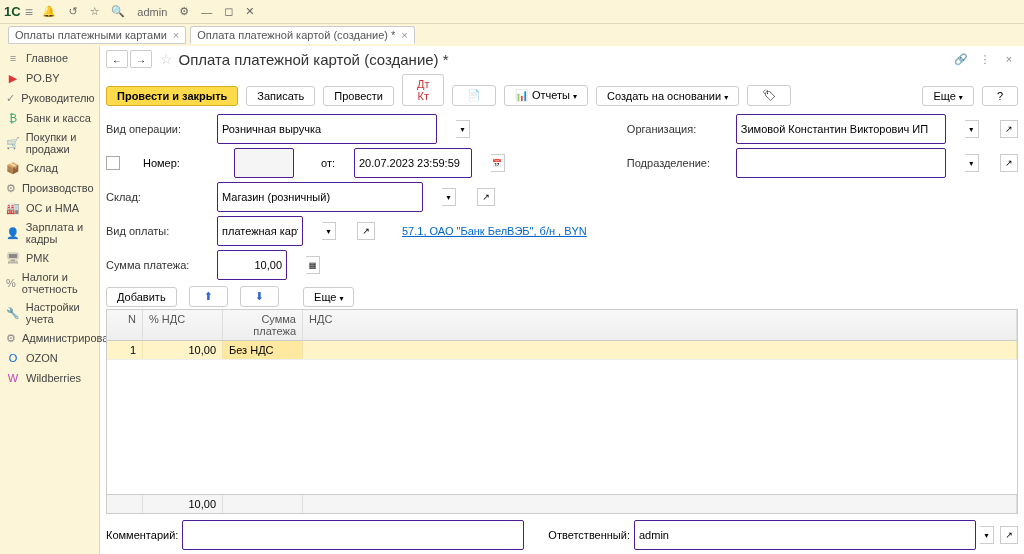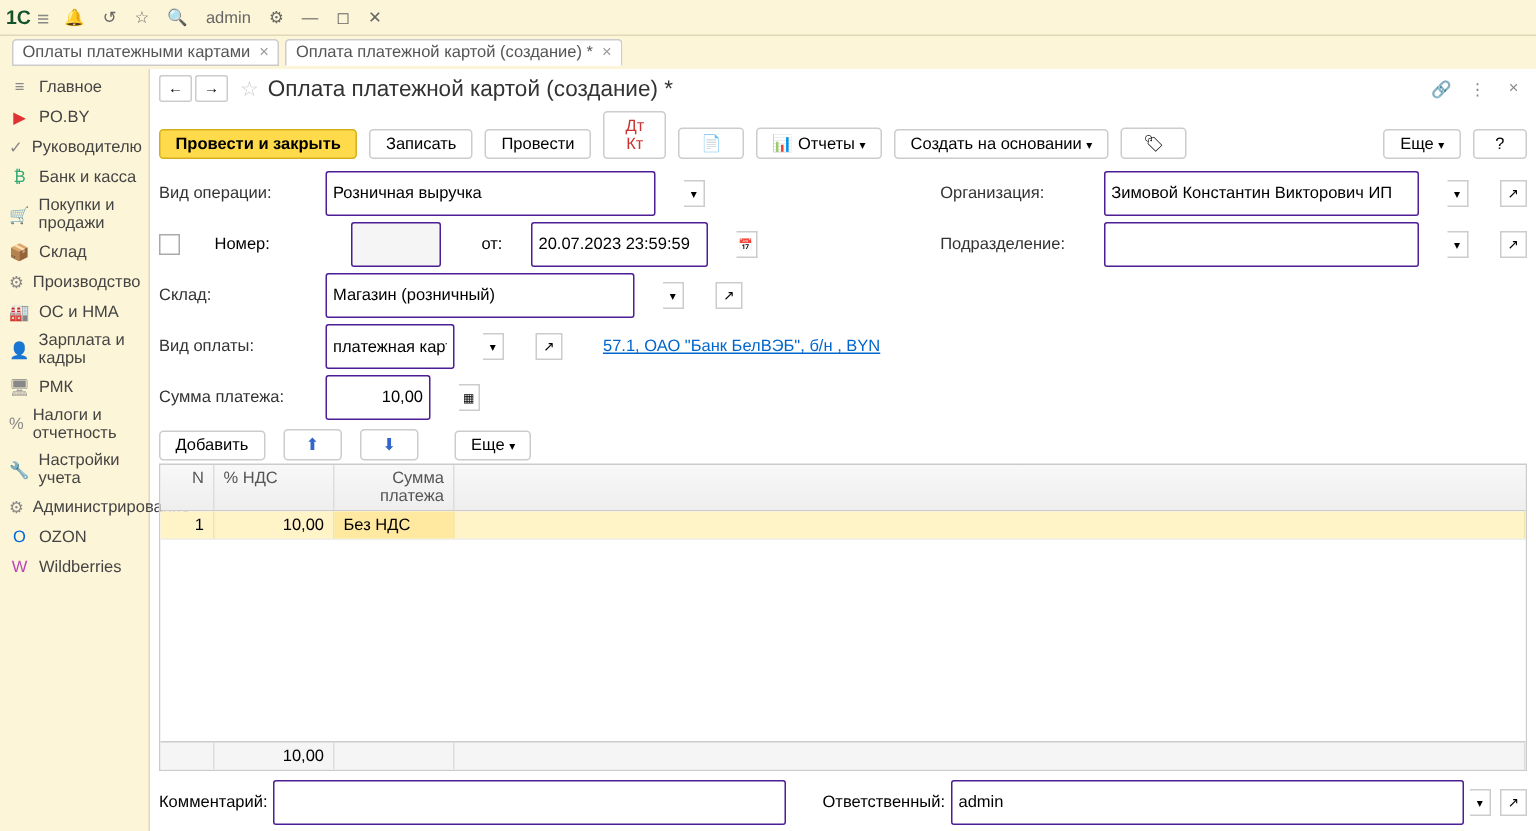--- a/index.html
+++ b/index.html
@@ -248,20 +248,21 @@
       <button class="btn square" style="color:#36c">⬇</button>
       <div class="spacer"></div>
       <button class="btn"><span>Еще</span><span class="dd">▾</span></button>
     </div>
 
     <div class="table-wrap">
       <div class="thead">
         <div class="th col-n">N</div>
         <div class="th col-vat">% НДС</div>
         <div class="th col-sum">Сумма платежа</div>
+        <div class="th col-vatv">НДС</div>
       </div>
       <div class="tbody" id="tbody">
           <div class="tr">
             <div class="td col-n">1</div>
             <div class="td col-sum">10,00</div>
             <div class="td col-vat" style="background:#ffe9a0">Без НДС</div>
             <div class="td col-vatv"></div>
           </div>
         </div>
       <div class="tfoot">

